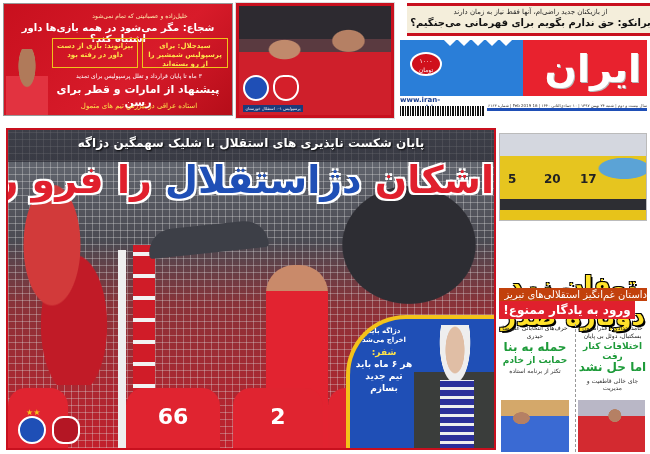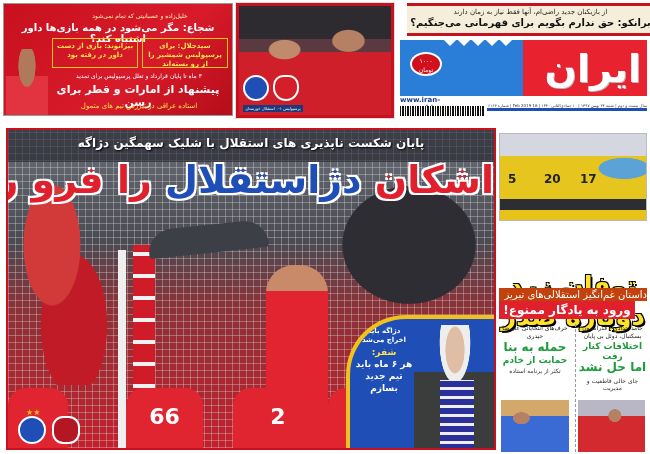--- a/index.html
+++ b/index.html
@@ -95,21 +95,21 @@
   }
   .main-photo .crowd-left { position:absolute; left:0; top:55px; width:110px; height:200px;
     background: radial-gradient(ellipse at 40% 30%, #d23a3a 0 30%, transparent 31%), radial-gradient(ellipse at 60% 70%, #c11b27 0 35%, transparent 36%); }
   .main-photo .crowd-right { position:absolute; right:0; top:40px; width:170px; height:150px;
     background: radial-gradient(ellipse at 50% 50%, #2d2d33 0 55%, transparent 56%); }
   .main-photo .post { position:absolute; left:110px; top:120px; width:8px; height:200px; background:#efefef; }
   .main-photo .post2 { position:absolute; left:125px; top:115px; width:22px; height:205px; background:repeating-linear-gradient(0deg,#d01c28 0 18px, #f2f2f2 18px 22px); }
   .main-photo .umbrella { position:absolute; left:140px; top:95px; width:120px; height:28px; background:#3d3f47; border-radius:60px 60px 10px 10px; transform:rotate(-6deg); }
   .main-photo .player-center { position:absolute; left:258px; top:135px; width:62px; height:185px; background:linear-gradient(180deg,#c98a6a 0 14%, #e22330 14% 100%); border-radius:28px 28px 0 0; }
   .main-photo .jersey { position:absolute; bottom:0; height:60px; background:#e02430; border-radius:18px 18px 0 0; color:#fff; font-weight:bold; font-size:22px; text-align:center; padding-top:16px; }
-  .main-photo .j1 { left:118px; width:77px; }
+  .main-photo .j1 { left:118px; width:94px; }
   .main-photo .j2 { left:225px; width:90px; }
   .main-photo .j3 { left:0; width:60px; }
   .main-photo .j4 { left:320px; width:60px; }
 
   .main-photo .supertitle {
     position:absolute; top:6px; left:0; right:0; text-align:center;
     font-size:12px; font-weight:bold; color:#fff; text-shadow:1px 1px 2px #000;
   }
   .main-photo .headline {
     position:absolute; top:28px; left:0; right:0; text-align:center;

